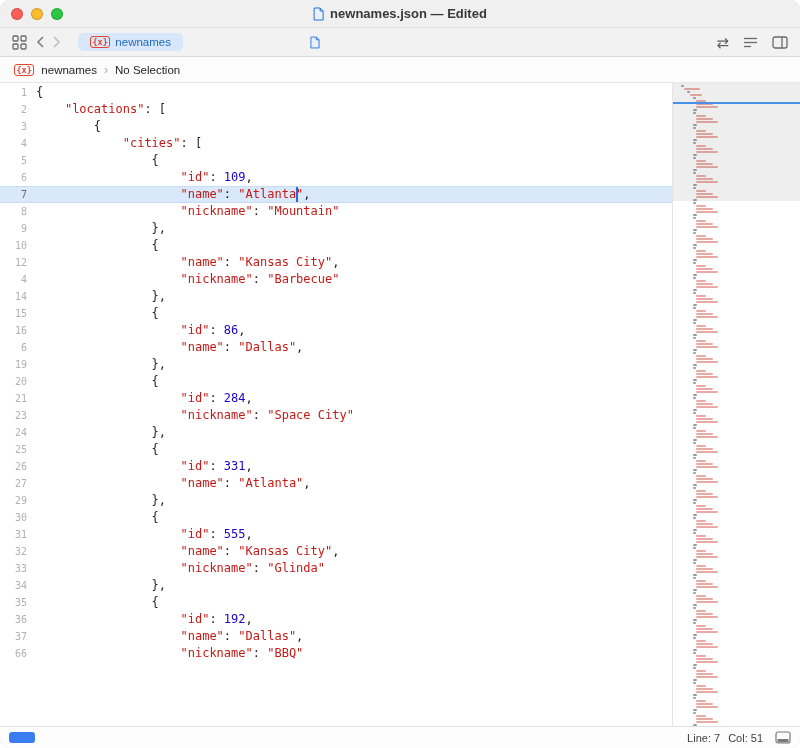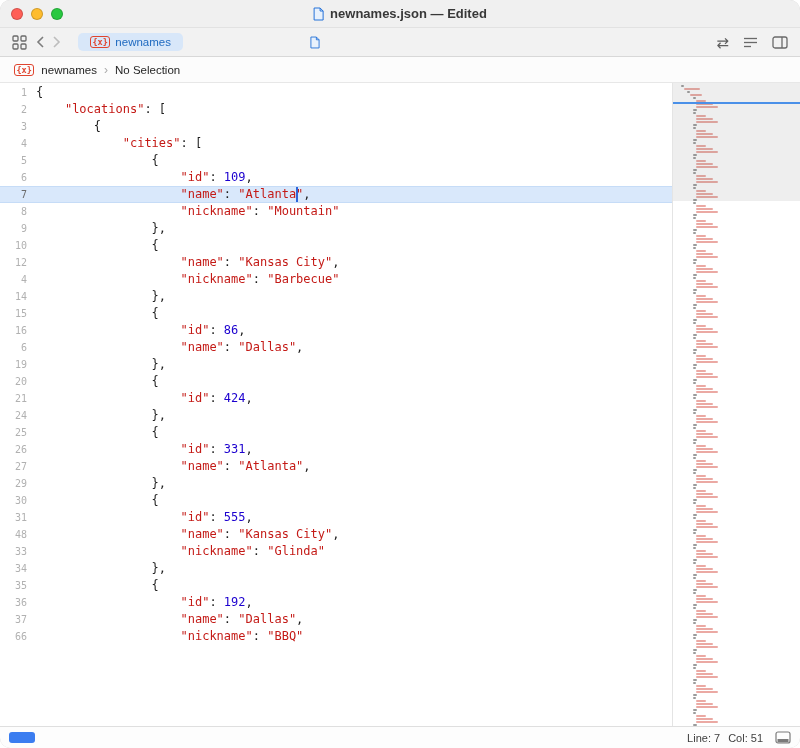--- a/index.html
+++ b/index.html
@@ -216,21 +216,25 @@
         <div class="code-line">
           <span class="gutter">19</span>
           <span class="code"><span class="tok-p">                },</span></span>
         </div>
         <div class="code-line">
           <span class="gutter">20</span>
           <span class="code"><span class="tok-p">                {</span></span>
         </div>
         <div class="code-line">
           <span class="gutter">21</span>
-          <span class="code"><span class="tok-p">                    </span><span class="tok-s">"id"</span><span class="tok-p">: </span><span class="tok-n">424</span><span class="tok-p">,</span></span>
+          <span class="code"><span class="tok-p">                    </span><span class="tok-s">"id"</span><span class="tok-p">: </span><span class="tok-n">284</span><span class="tok-p">,</span></span>
+        </div>
+        <div class="code-line">
+          <span class="gutter">23</span>
+          <span class="code"><span class="tok-p">                    </span><span class="tok-s">"nickname"</span><span class="tok-p">: </span><span class="tok-s">"Space City"</span></span>
         </div>
         <div class="code-line">
           <span class="gutter">24</span>
           <span class="code"><span class="tok-p">                },</span></span>
         </div>
         <div class="code-line">
           <span class="gutter">25</span>
           <span class="code"><span class="tok-p">                {</span></span>
         </div>
         <div class="code-line">
@@ -247,21 +251,21 @@
         </div>
         <div class="code-line">
           <span class="gutter">30</span>
           <span class="code"><span class="tok-p">                {</span></span>
         </div>
         <div class="code-line">
           <span class="gutter">31</span>
           <span class="code"><span class="tok-p">                    </span><span class="tok-s">"id"</span><span class="tok-p">: </span><span class="tok-n">555</span><span class="tok-p">,</span></span>
         </div>
         <div class="code-line">
-          <span class="gutter">48</span>
+          <span class="gutter">32</span>
           <span class="code"><span class="tok-p">                    </span><span class="tok-s">"name"</span><span class="tok-p">: </span><span class="tok-s">"Kansas City"</span><span class="tok-p">,</span></span>
         </div>
         <div class="code-line">
           <span class="gutter">33</span>
           <span class="code"><span class="tok-p">                    </span><span class="tok-s">"nickname"</span><span class="tok-p">: </span><span class="tok-s">"Glinda"</span></span>
         </div>
         <div class="code-line">
           <span class="gutter">34</span>
           <span class="code"><span class="tok-p">                },</span></span>
         </div>

